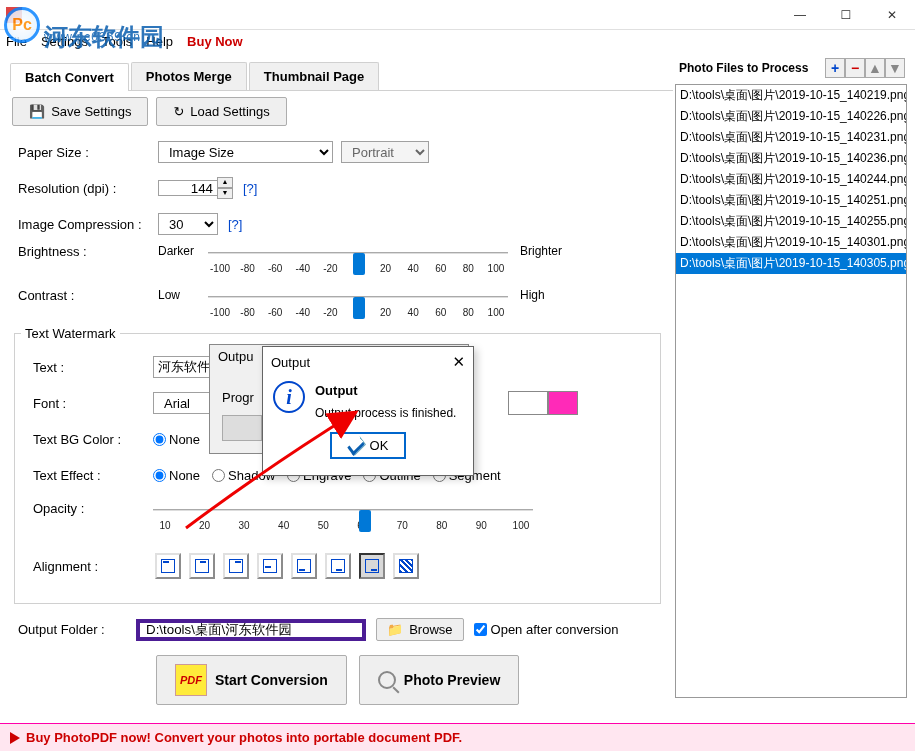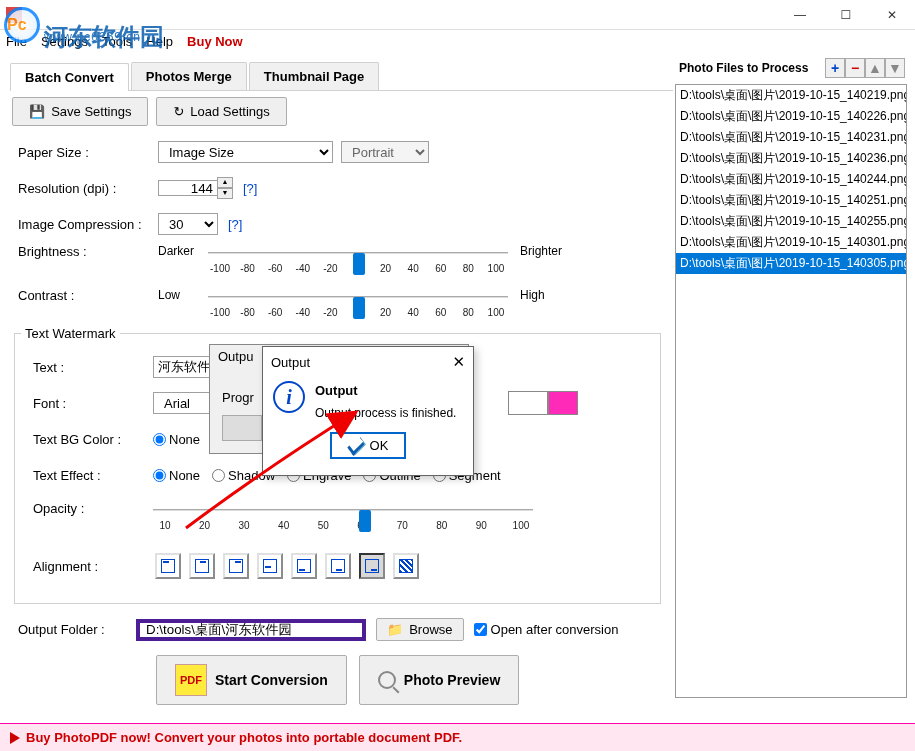--- a/index.html
+++ b/index.html
@@ -6,21 +6,21 @@
 body { background: #fff; width: 915px; height: 751px; overflow: hidden; position: relative; font-size: 13px; }
 .titlebar { height: 30px; background: #fff; border-bottom: 1px solid #e0e0e0; display: flex; align-items: center; justify-content: space-between; padding: 0 0 0 6px; }
 .titlebar-left { display: flex; align-items: center; gap: 6px; }
 .app-icon { width: 16px; height: 16px; background: #d44; }
 .win-controls { display: flex; }
 .win-btn { width: 46px; height: 30px; display: flex; align-items: center; justify-content: center; color: #333; font-size: 12px; }
 .menubar { height: 22px; display: flex; align-items: center; padding: 0 6px; gap: 14px; font-size: 13px; position: relative; z-index: 30; }
 .menubar span { cursor: default; }
 .buy-now { color: #c00; font-weight: bold; }
 .watermark { position: absolute; top: 0; left: 0; width: 220px; height: 50px; opacity: 0.85; pointer-events: none; z-index: 50; display:flex; align-items:center; gap:4px; padding-left:4px; }
-.wm-logo { width: 36px; height: 36px; border-radius: 50%; border: 3px solid #0a84ff; display:flex; align-items:center; justify-content:flex-start; background: radial-gradient(circle,#fff,#e0f0ff); }
+.wm-logo { width: 36px; height: 36px; border-radius: 50%; border: 3px solid #0a84ff; display:flex; align-items:center; justify-content:center; background: radial-gradient(circle,#fff,#e0f0ff); }
 .wm-logo span { font-weight:bold; font-size:16px; color:#ff8c00; }
 .wm-text { color:#0a5fb0; font-weight:bold; font-size:24px; font-family: "SimHei","Microsoft YaHei",sans-serif; margin-top: 24px; }
 .wm-sub { position:absolute; top:30px; left:44px; color:#0a5fb0; font-size:12px; letter-spacing:1px; }
 .tabs { display: flex; border-bottom: 1px solid #d0d0d0; margin: 4px 0 0 4px; font-size: 13px; font-weight: bold; }
 .tab { padding: 6px 14px; border: 1px solid #d0d0d0; border-bottom: none; background: #f0f0f0; margin-right: 2px; border-radius: 2px 2px 0 0; cursor: default; position: relative; }
 .tab.active { background: #fff; top: 1px; }
 .main { display: flex; height: 648px; }
 .left-panel { width: 673px; padding: 6px 0 0 6px; }
 .right-panel { width: 236px; padding: 4px 2px 2px 2px; display: flex; flex-direction: column; }
 .right-header { display: flex; align-items: center; justify-content: space-between; padding: 2px 2px 6px 4px; font-size: 12px; font-weight: bold; }
@@ -60,21 +60,21 @@
 .align-row { display: flex; gap: 8px; margin-left: 2px; }
 .align-btn { width: 26px; height: 26px; border: 2px outset #e0e0e0; background:#fff; display:flex; align-items:center; justify-content:center; }
 .align-btn.sel { border: 2px inset #888; background:#d8d8d8; }
 .align-inner { width:14px; height:14px; border:1px solid #0046cc; position:relative; }
 .align-dash { width:6px; height:2px; background:#0046cc; position:absolute; }
 .output-row { display: flex; align-items: center; padding: 10px 12px; gap: 10px; }
 .path-input { border:4px solid #4c1d95; background:#fff; padding: 2px 6px; width: 230px; height:22px; }
 .chk { display:inline-flex; align-items:center; gap:4px; }
 .bottom-btns { display:flex; gap:12px; padding: 4px 0 8px 150px; }
 .big-btn { border:1px solid #adadad; background:#efefef; padding: 8px 18px; font-size:14px; font-weight:bold; display:inline-flex; align-items:center; gap:8px; border-radius:2px; }
-.pdfbox { width:32px; height:32px; background:#ffeb3b; border:1px solid #c99; display:flex; align-items:center; justify-content:center; font-weight:bold; font-size:11px; color:#c00; }
+.pdfbox { width:32px; height:32px; background:#ffeb3b; border:1px solid #c99; display:flex; align-items:center; justify-content:center; font-weight:bold; font-size:11px; color:#c00;font-style:italic; }
 .mag { width:18px; height:18px; border:2px solid #888; border-radius:50%; position:relative; }
 .mag:after { content:""; position:absolute; width:8px; height:2px; background:#888; bottom:-4px; right:-6px; transform:rotate(45deg);}
 .footer { position:absolute; bottom:0; left:0; right:0; background:#ffe6f0; border-top:1px solid #f0a; padding:6px 10px; font-weight:bold; color:#c00; display:flex; align-items:center; gap:6px; }
 .footer-arrow { width:0; height:0; border-top:6px solid transparent; border-bottom:6px solid transparent; border-left:10px solid #c00; }
 .dialog1 { position:absolute; top:344px; left:209px; width:260px; height:110px; background:#f0f0f0; border:1px solid #888; z-index:60; }
 .dlg1-title { padding:4px 8px; font-size:13px; }
 .dialog2 { position:absolute; top:346px; left:262px; width:212px; height:130px; background:#fff; border:1px solid #646464; z-index:70; box-shadow: 3px 3px 8px rgba(0,0,0,0.2); }
 .dlg2-title { display:flex; justify-content:space-between; align-items:center; padding:6px 8px; font-size:13px; }
 .dlg2-body { padding: 4px 10px; display:flex; gap:10px; align-items:flex-start; }
 .info-icon { width:32px; height:32px; border-radius:50%; background:#fff; border:2px solid #0046cc; display:flex; align-items:center; justify-content:center; color:#0046cc; font-weight:bold; font-size:20px; font-style:italic; font-family:Georgia,serif; }

